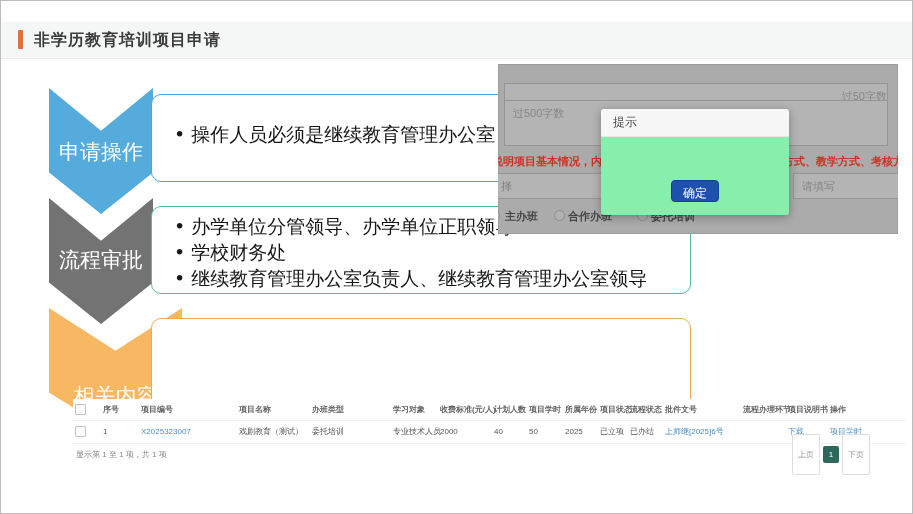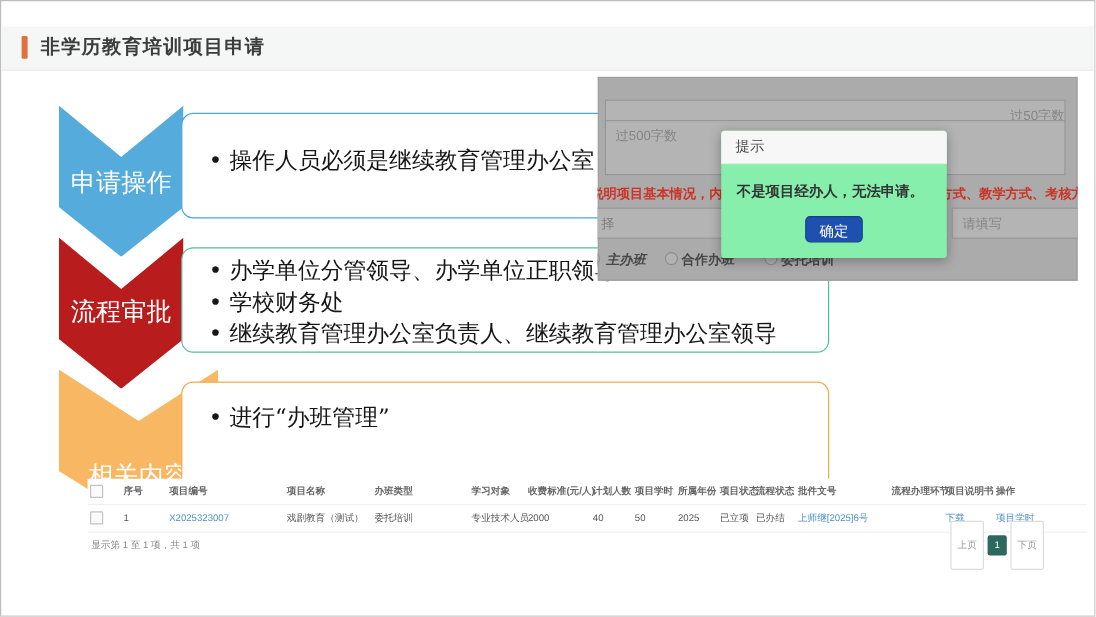--- a/index.html
+++ b/index.html
@@ -8,21 +8,21 @@
 
   
   .titlebar{position:absolute;left:0;right:0;top:21px;height:36px;background:#f5f6f6;border-bottom:1px solid #ececec;}
   .accent{position:absolute;left:17px;top:8px;width:5px;height:19px;background:#e2703f;border-radius:1px;}
   .title{position:absolute;left:33px;top:0;line-height:36px;font-size:16px;font-weight:bold;color:#3c3c3c;letter-spacing:1px;}
 
   
   .chev{position:absolute;left:48px;width:104px;height:126px;
         clip-path:polygon(0 0,50% 34%,100% 0,100% 67%,50% 100%,0 67%);z-index:1;}
   .chev1{top:87px;background:#55acdc;}
-  .chev2{top:197px;background:#b91c1c;}
+  .chev2{top:197px;background:#737373;}
   .chev3{top:307px;background:#f8b763;padding-left:29px;}
   .chev-label{position:absolute;left:0;width:100%;text-align:center;color:#fff;
         font-family:"DejaVu Serif","Liberation Serif",serif;font-size:21px;}
   .chev1 .chev-label{top:50px;}
   .chev2 .chev-label{top:48px;}
   .chev3 .chev-label{top:74px;}
 
   
   .bbox{position:absolute;left:150px;width:540px;background:#fff;border-radius:10px;box-sizing:border-box;
         font-family:"DejaVu Serif","Liberation Serif",serif;font-size:19px;color:#161616;z-index:2;}
@@ -42,21 +42,21 @@
   .redr{position:absolute;right:-6px;top:90px;font-size:11px;font-weight:600;color:#cc3325;white-space:nowrap;}
   .selbox{position:absolute;left:-70px;top:109px;width:176px;height:26px;background:#b4b4b4;border:1px solid #969696;box-sizing:border-box;}
   .selbox .ph{padding-left:72px;color:#7f7f7f;}
   .inpbox{position:absolute;left:295px;top:109px;width:116px;height:26px;background:#b4b4b4;border:1px solid #969696;box-sizing:border-box;}
   .radios{position:absolute;left:0;top:143px;width:100%;height:20px;}
   .rcircle{position:absolute;top:3px;width:11px;height:11px;border:1px solid #8d8d8d;border-radius:50%;background:#b2b2b2;box-sizing:border-box;}
   .rc0{left:-9px;}
   .rc1{left:56px;}
   .rc2{left:139px;}
   .rlabel{position:absolute;top:2px;font-size:11px;font-weight:600;color:#474747;white-space:nowrap;}
-  .rl0{left:7px;font-style:italic;}
+  .rl0{left:7px;}
   .rl1{left:70px;font-family:Liberation Serif, serif;}
   .rl2{left:153px;}
 
   
   .dialog{position:absolute;left:600px;top:108px;width:188px;height:106px;background:#86efac;border-radius:3px;
           box-shadow:0 2px 10px rgba(0,0,0,.3);z-index:5;}
   .dlg-head{height:27px;line-height:27px;padding-left:12px;background:#f7f7f7;border-bottom:1px solid #e6e6e6;
             border-radius:3px 3px 0 0;font-size:12px;color:#4a4a4a;}
   .dlg-body{position:absolute;left:13px;top:42px;font-size:12px;font-weight:600;color:#333;white-space:nowrap;}
   .dlg-btn{position:absolute;left:50%;transform:translateX(-50%);top:71px;width:48px;height:22px;
@@ -103,21 +103,20 @@
 
   <div class="bbox bbox1">
     <div class="bullet">操作人员必须是继续教育管理办公室</div>
   </div>
   <div class="bbox bbox2">
     <div class="bullet">办学单位分管领导、办学单位正职领导</div>
     <div class="bullet">学校财务处</div>
     <div class="bullet">继续教育管理办公室负责人、继续教育管理办公室领导</div>
   </div>
   <div class="bbox bbox3">
-    <div class="bullet">进行“办班管理”</div>
   </div>
 
   <div class="shot">
     <div class="field f1">
       <span class="ph">过50字数</span>
     </div>
     <div class="field f2">
       <span class="ph">过500字数</span>
     </div>
     <div class="redl">说明项目基本情况，内容</div>
@@ -133,21 +132,20 @@
       <span class="rlabel rl0">主办班</span>
       <span class="rcircle rc1"></span>
       <span class="rlabel rl1">合作办班</span>
       <span class="rcircle rc2"></span>
       <span class="rlabel rl2">委托培训</span>
     </div>
   </div>
 
   <div class="dialog">
     <div class="dlg-head">提示</div>
-    <div class="dlg-body">不是项目经办人，无法申请。</div>
     <button class="dlg-btn">确定</button>
   </div>
 
   <div class="panel">
     <table>
       <colgroup>
         <col style="width:28px">
           <col style="width:38px">
           <col style="width:98px">
           <col style="width:73px">

